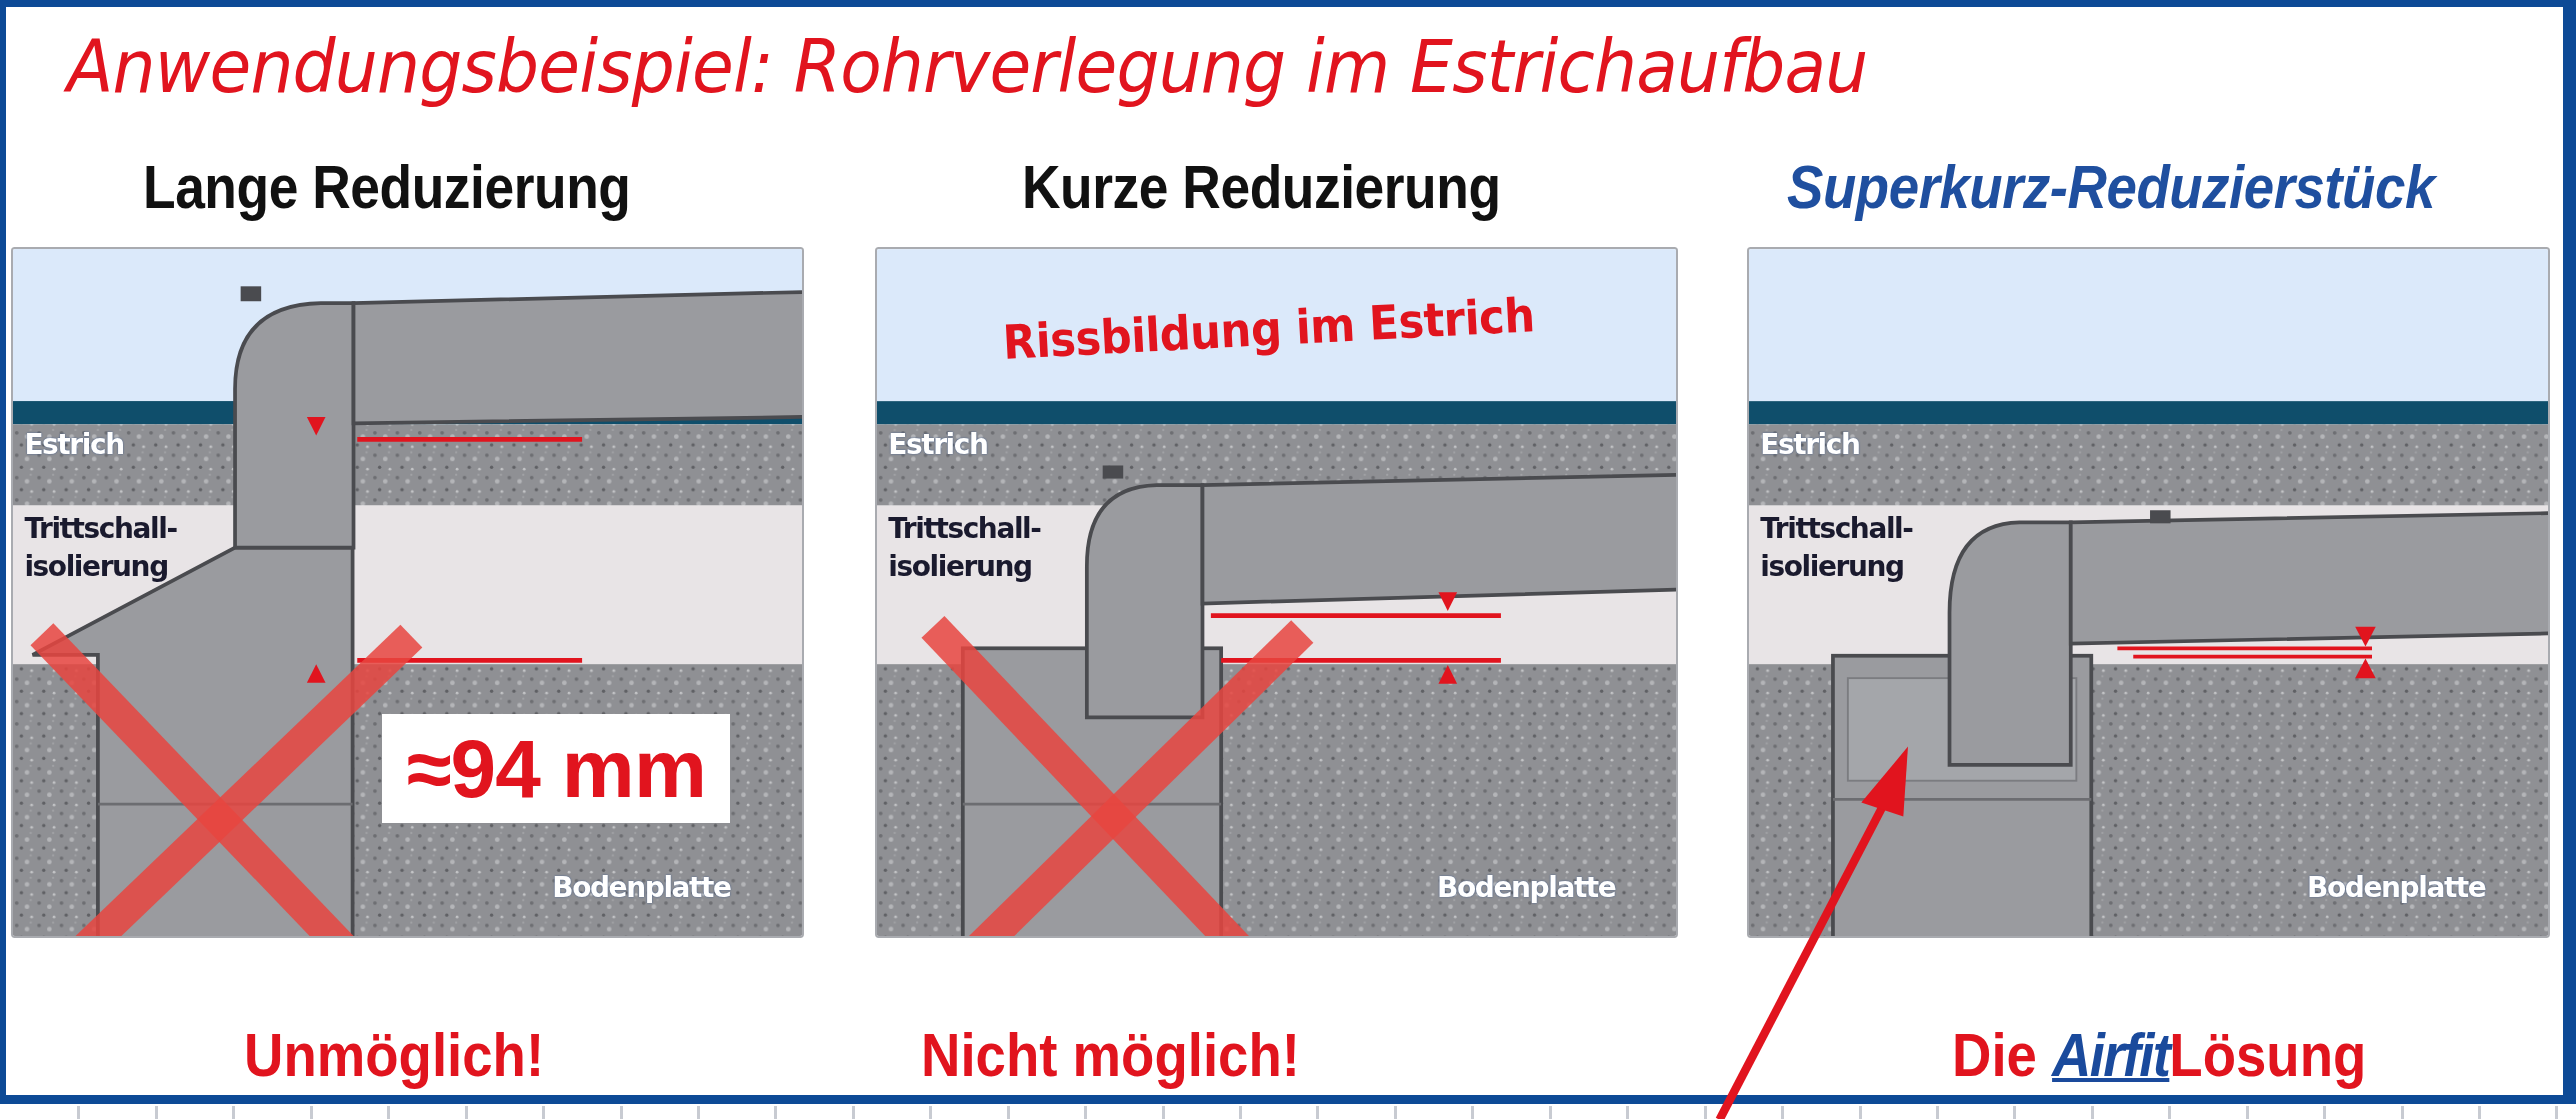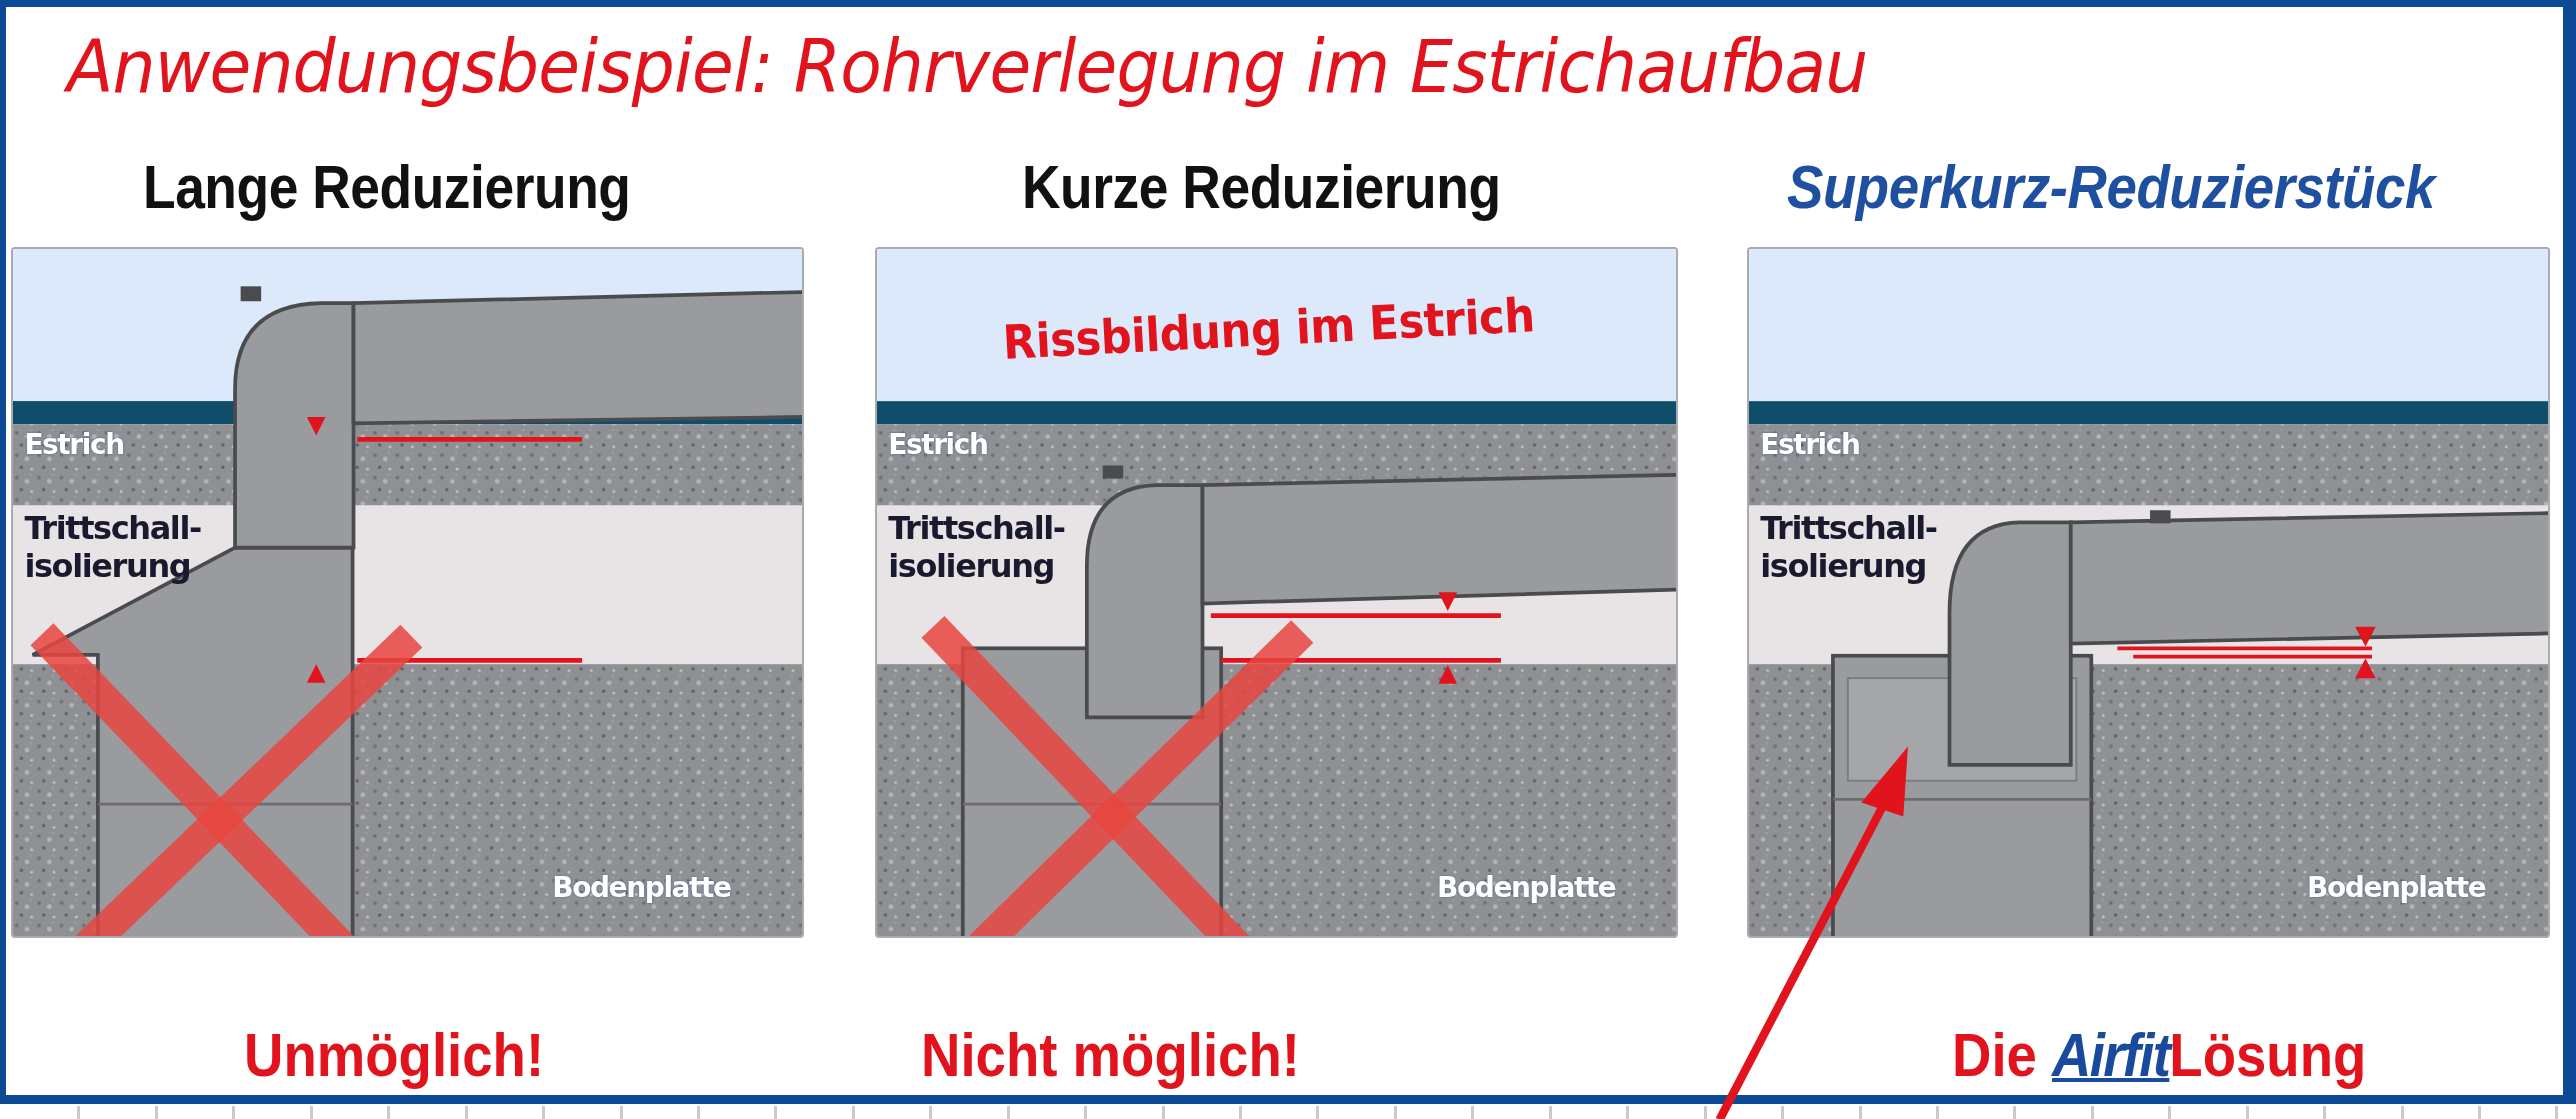--- a/index.html
+++ b/index.html
@@ -8,21 +8,21 @@
   .ruler{position:absolute;left:0;top:1104px;width:2576px;height:16px;background:#fff;}
   .tick{position:absolute;top:1106px;width:2.8px;height:14px;background:#c8cbd2;}
   .title{position:absolute;left:67px;top:24px;font-size:73px;font-style:italic;color:#e1141e;white-space:nowrap;letter-spacing:-0.9px;font-family:"DejaVu Sans",sans-serif;transform:scaleX(0.93);transform-origin:left top;}
   .sub{position:absolute;top:151px;font-size:62px;font-weight:bold;white-space:nowrap;font-family:"Liberation Sans",sans-serif;transform:scaleX(0.86);transform-origin:left top;letter-spacing:-0.5px;}
   .sub.black{color:#111111;}
   .sub.blue{color:#1f4f9f;font-style:italic;transform:scaleX(0.88);}
   .panel{position:absolute;top:247px;height:691px;box-sizing:border-box;border:2.8px solid #a9abb0;border-radius:3.7px;overflow:hidden;}
   .panel svg{position:absolute;left:0;top:0;}
   .lbl{position:absolute;font-family:"DejaVu Sans",sans-serif;font-weight:bold;white-space:nowrap;letter-spacing:-1.4px;}
   .lbl.w{color:#ffffff;text-shadow:0 0 1.9px #3d5a8c;font-size:28px;}
-  .lbl.d{color:#1a1a2e;font-size:32px;line-height:37px;}
+  .lbl.d{color:#1a1a2e;font-size:28px;line-height:37px;}
   .measure{position:absolute;background:#ffffff;color:#e1141e;font-family:"Liberation Sans",sans-serif;font-weight:bold;font-size:82px;display:flex;align-items:center;justify-content:center;white-space:nowrap;letter-spacing:-0.9px;}
   .verdict{position:absolute;top:1019px;font-size:62px;color:#e1141e;font-family:"Liberation Sans",sans-serif;font-weight:bold;white-space:nowrap;transform:scaleX(0.88);transform-origin:left top;}
   .riss{position:absolute;left:1003px;top:315px;font-size:47px;color:#e1141e;font-weight:bold;font-family:"DejaVu Sans",sans-serif;white-space:nowrap;transform:rotate(-3deg) scaleX(0.92);transform-origin:left center;letter-spacing:-0.5px;}
   .airfit{font-style:italic;font-weight:bold;color:#1a4a9c;text-decoration:underline;text-decoration-thickness:3.7px;letter-spacing:-1.9px;}
   .overlay{position:absolute;left:0;top:0;width:2576px;height:1120px;pointer-events:none;}
 </style>
 </head>
 <body>
 
 <div class="frame"></div>
@@ -102,20 +102,21 @@
     <line x1="369" y1="441" x2="610" y2="441" stroke="#e1141e" stroke-width="5"></line>
     <polygon points="315,465 335,465 325,445" fill="#e1141e"></polygon>
 
     <line x1="31" y1="413" x2="416" y2="814" stroke="#e8453f" stroke-width="34" stroke-opacity="0.85"></line>
     <line x1="427" y1="415" x2="20" y2="805" stroke="#e8453f" stroke-width="34" stroke-opacity="0.85"></line>
   </svg>
   <div class="lbl w" style="left:11.2px;top:179px;">Estrich</div>
   <div class="lbl d" style="left:11.2px;top:261px;">Trittschall-</div>
   <div class="lbl d" style="left:11.2px;top:299px;">isolierung</div>
   <div class="lbl w" style="left:539px;top:622px;">Bodenplatte</div>
+  <div class="measure" style="left:369px;top:465px;width:348px;height:109px;">≈94 mm</div>
 </div>
 
 <div class="panel" style="left:875px;width:803px;">
   <svg width="803" height="765" viewBox="0 0 861 820">
     <defs>
       <pattern id="grain2" width="24" height="24" patternUnits="userSpaceOnUse">
         <rect width="24" height="24" fill="#8f9094"></rect>
         <circle cx="4" cy="5" r="2" fill="#6d6e72"></circle>
           <circle cx="15" cy="9" r="2.5" fill="#b4b5b8"></circle>
         <circle cx="9" cy="18" r="1.8" fill="#5f6064"></circle>

